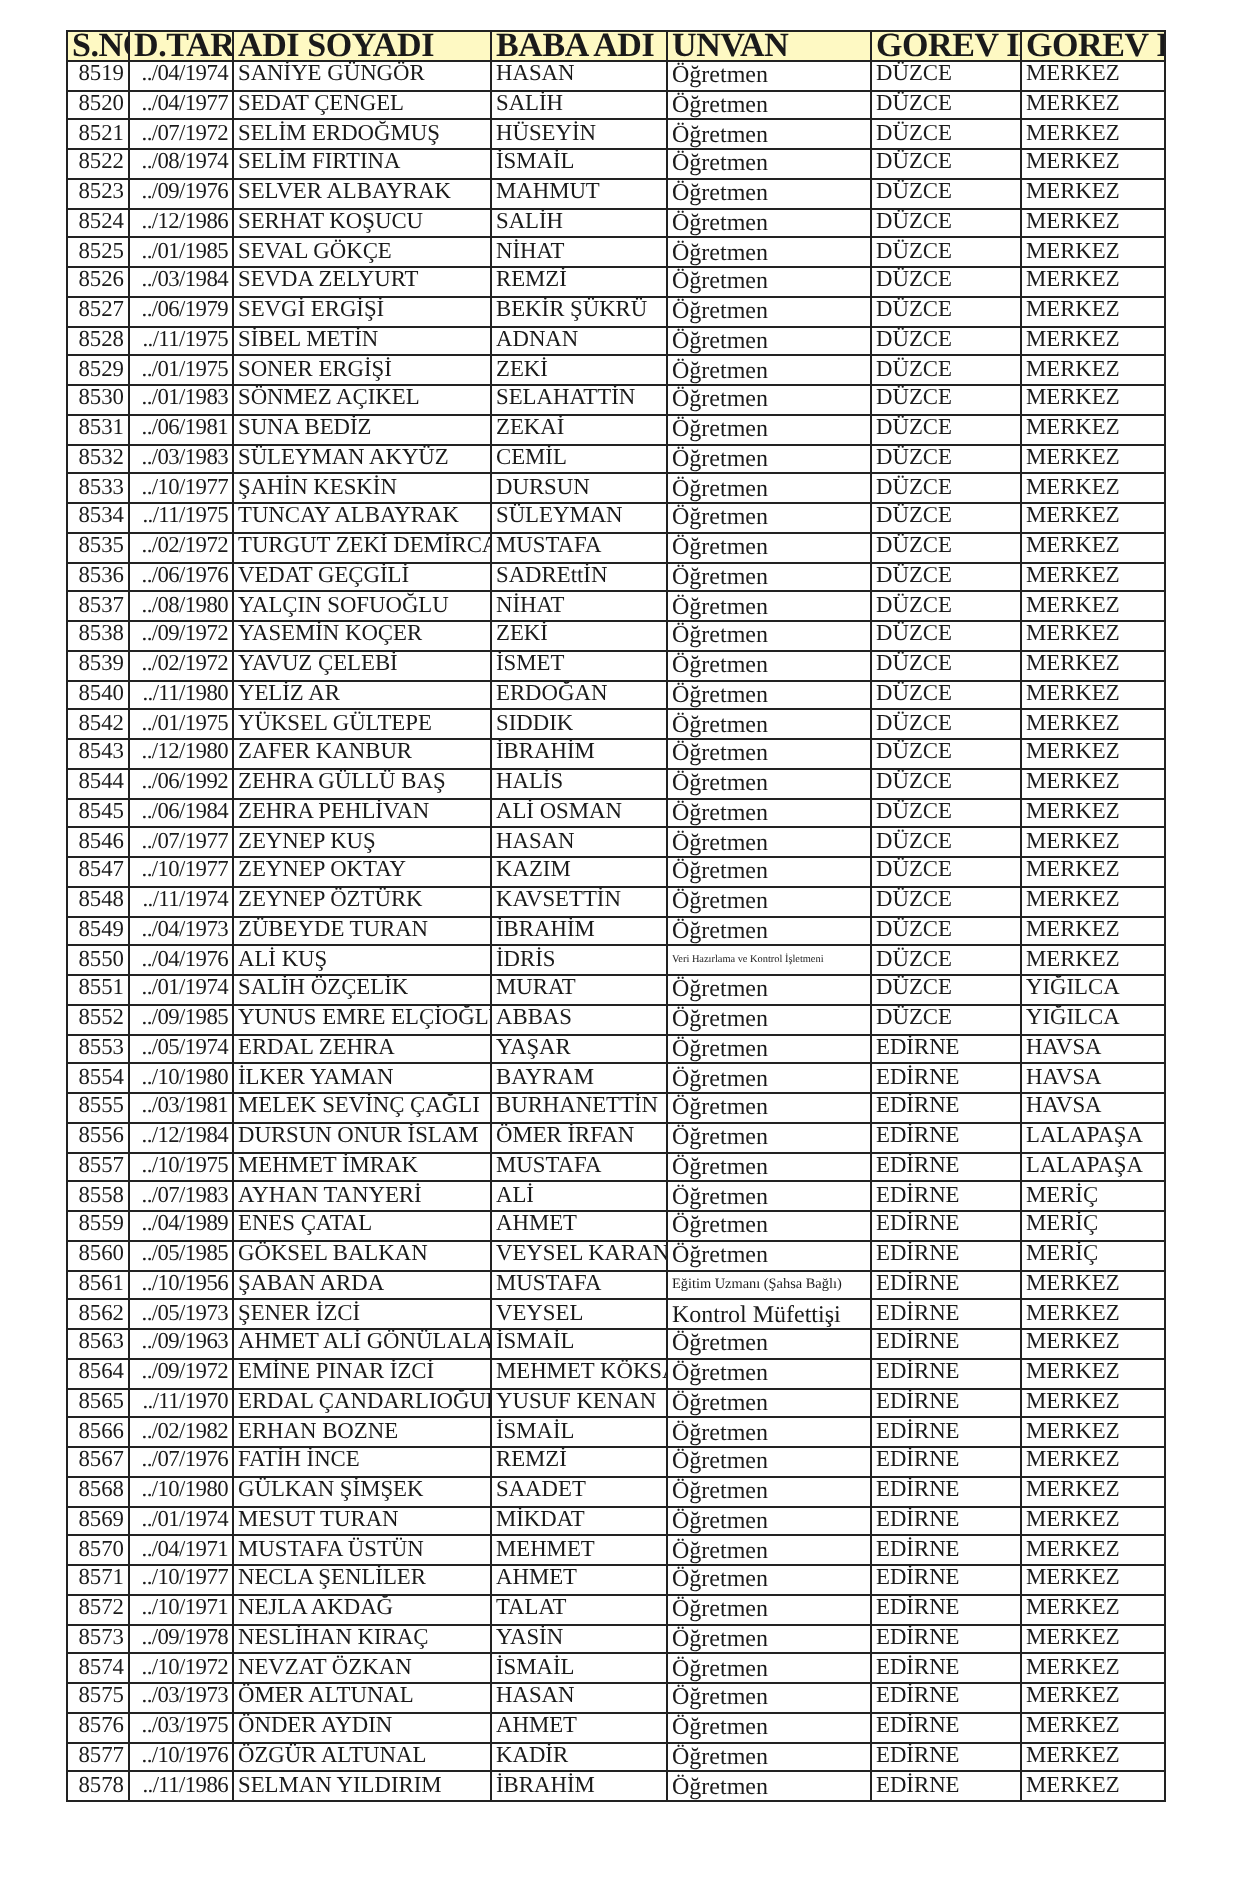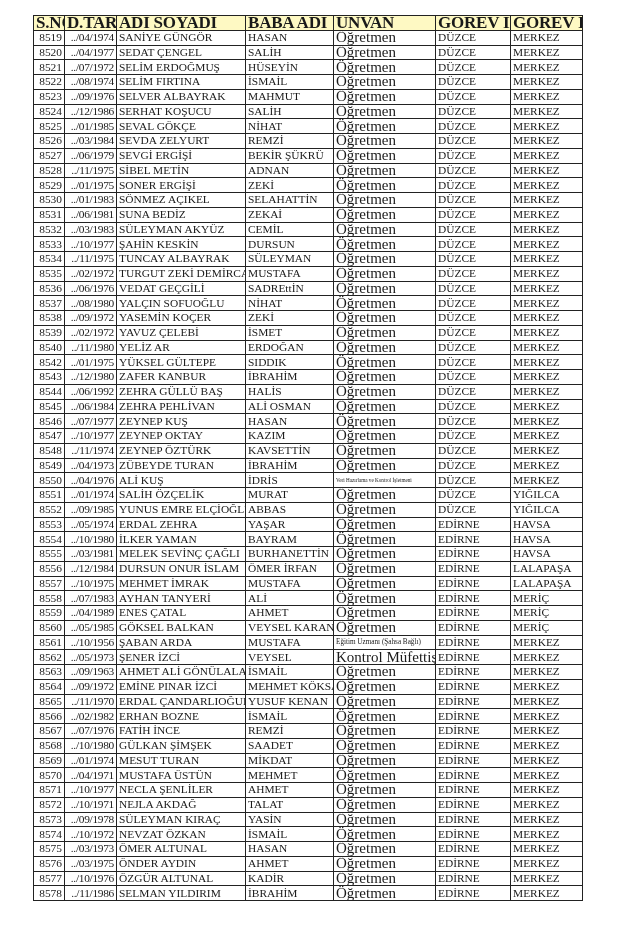--- a/index.html
+++ b/index.html
@@ -37,21 +37,21 @@
     vertical-align: middle;
   }
   table.list th {
     font-weight: bold;
     background: #fef9c3;
     font-size: 17px;
     letter-spacing: -0.2px;
   }
   table.list td.sno { text-align: right; }
   table.list td.date { text-align: right; letter-spacing: -0.3px; }
-  table.list td.unvan { font-size: 15px; }
+  table.list td.unvan { font-size: 12px; }
   table.list td.unvan.small { font-size: 5.2px; letter-spacing: 0; }
   table.list td.unvan.medium { font-size: 7.2px; }
   col.c-sno { width: 31px; }
   col.c-date { width: 52px; }
   col.c-name { width: 129px; }
   col.c-baba { width: 88px; }
   col.c-unvan { width: 102px; }
   col.c-il { width: 75px; }
   col.c-ilce { width: 72px; }
 </style>
@@ -554,21 +554,21 @@
           <td class="date">../10/1971</td>
           <td class="name">NEJLA AKDAĞ</td>
           <td class="baba">TALAT</td>
           <td class="unvan">Öğretmen</td>
           <td class="il">EDİRNE</td>
           <td class="ilce">MERKEZ</td>
         </tr>
         <tr>
           <td class="sno">8573</td>
           <td class="date">../09/1978</td>
-          <td class="name">SÜLEYMAN KIRAÇ</td>
+          <td class="name">NESLİHAN KIRAÇ</td>
           <td class="baba">YASİN</td>
           <td class="unvan">Öğretmen</td>
           <td class="il">EDİRNE</td>
           <td class="ilce">MERKEZ</td>
         </tr>
         <tr>
           <td class="sno">8574</td>
           <td class="date">../10/1972</td>
           <td class="name">NEVZAT ÖZKAN</td>
           <td class="baba">İSMAİL</td>

